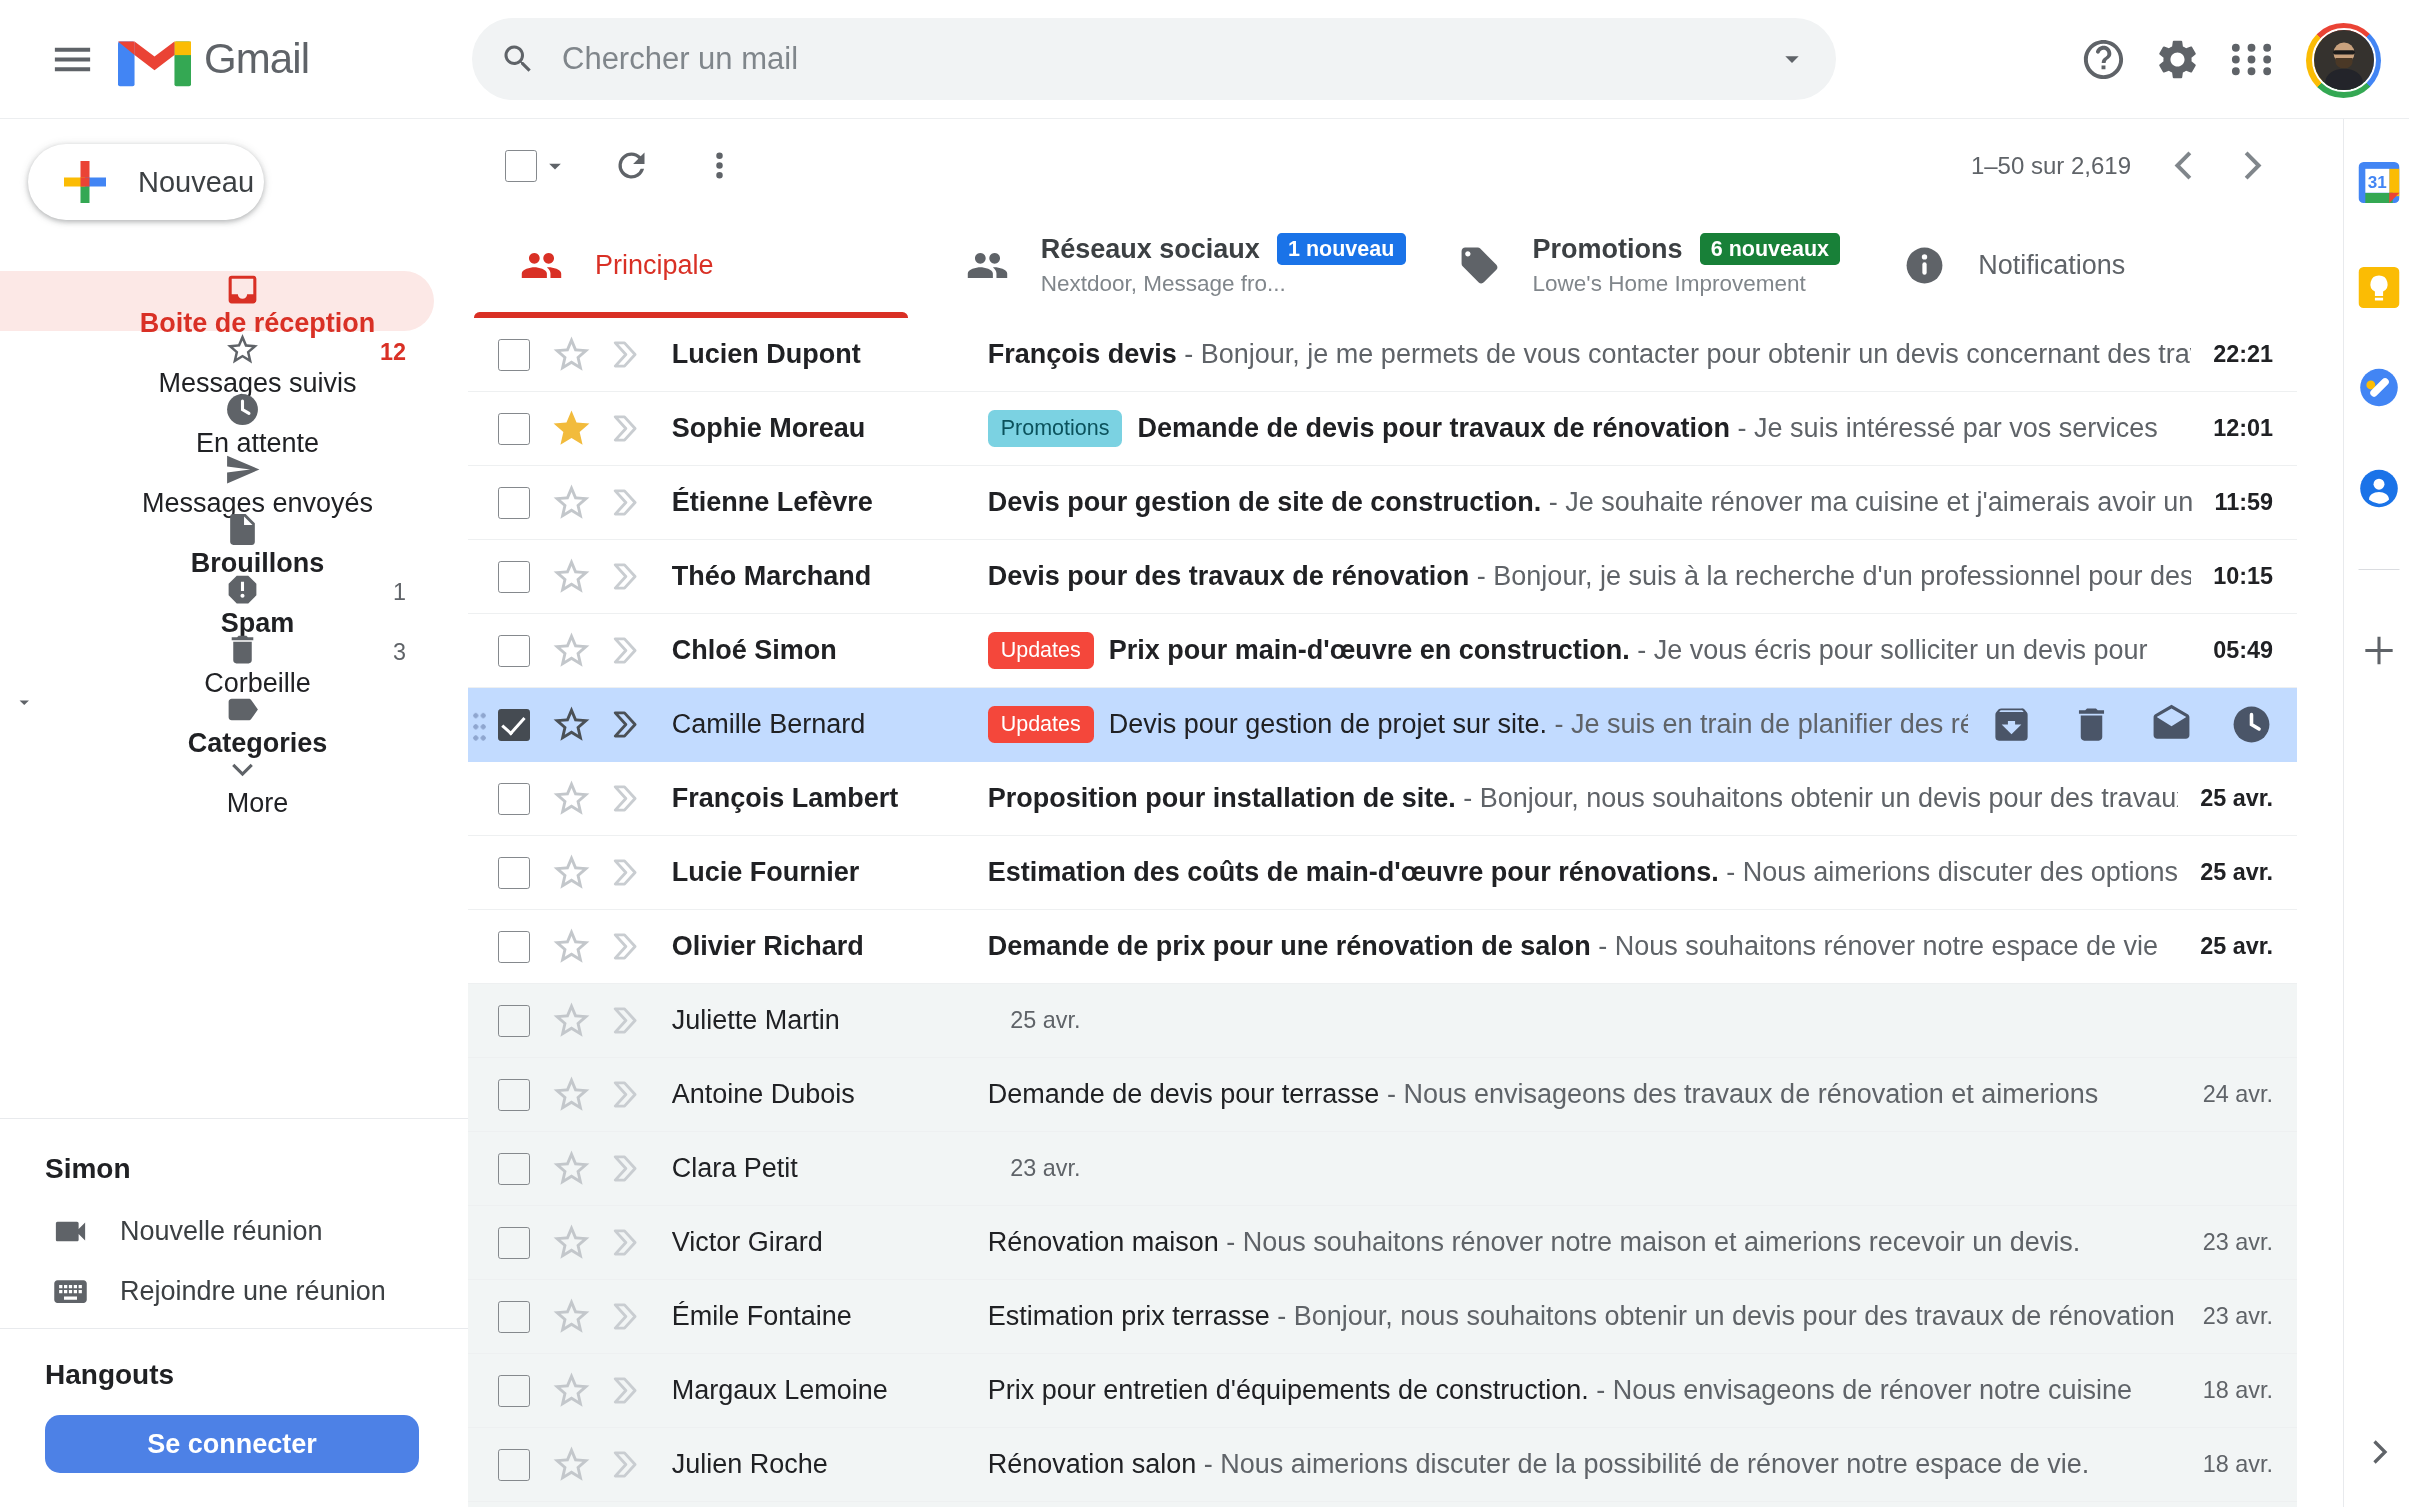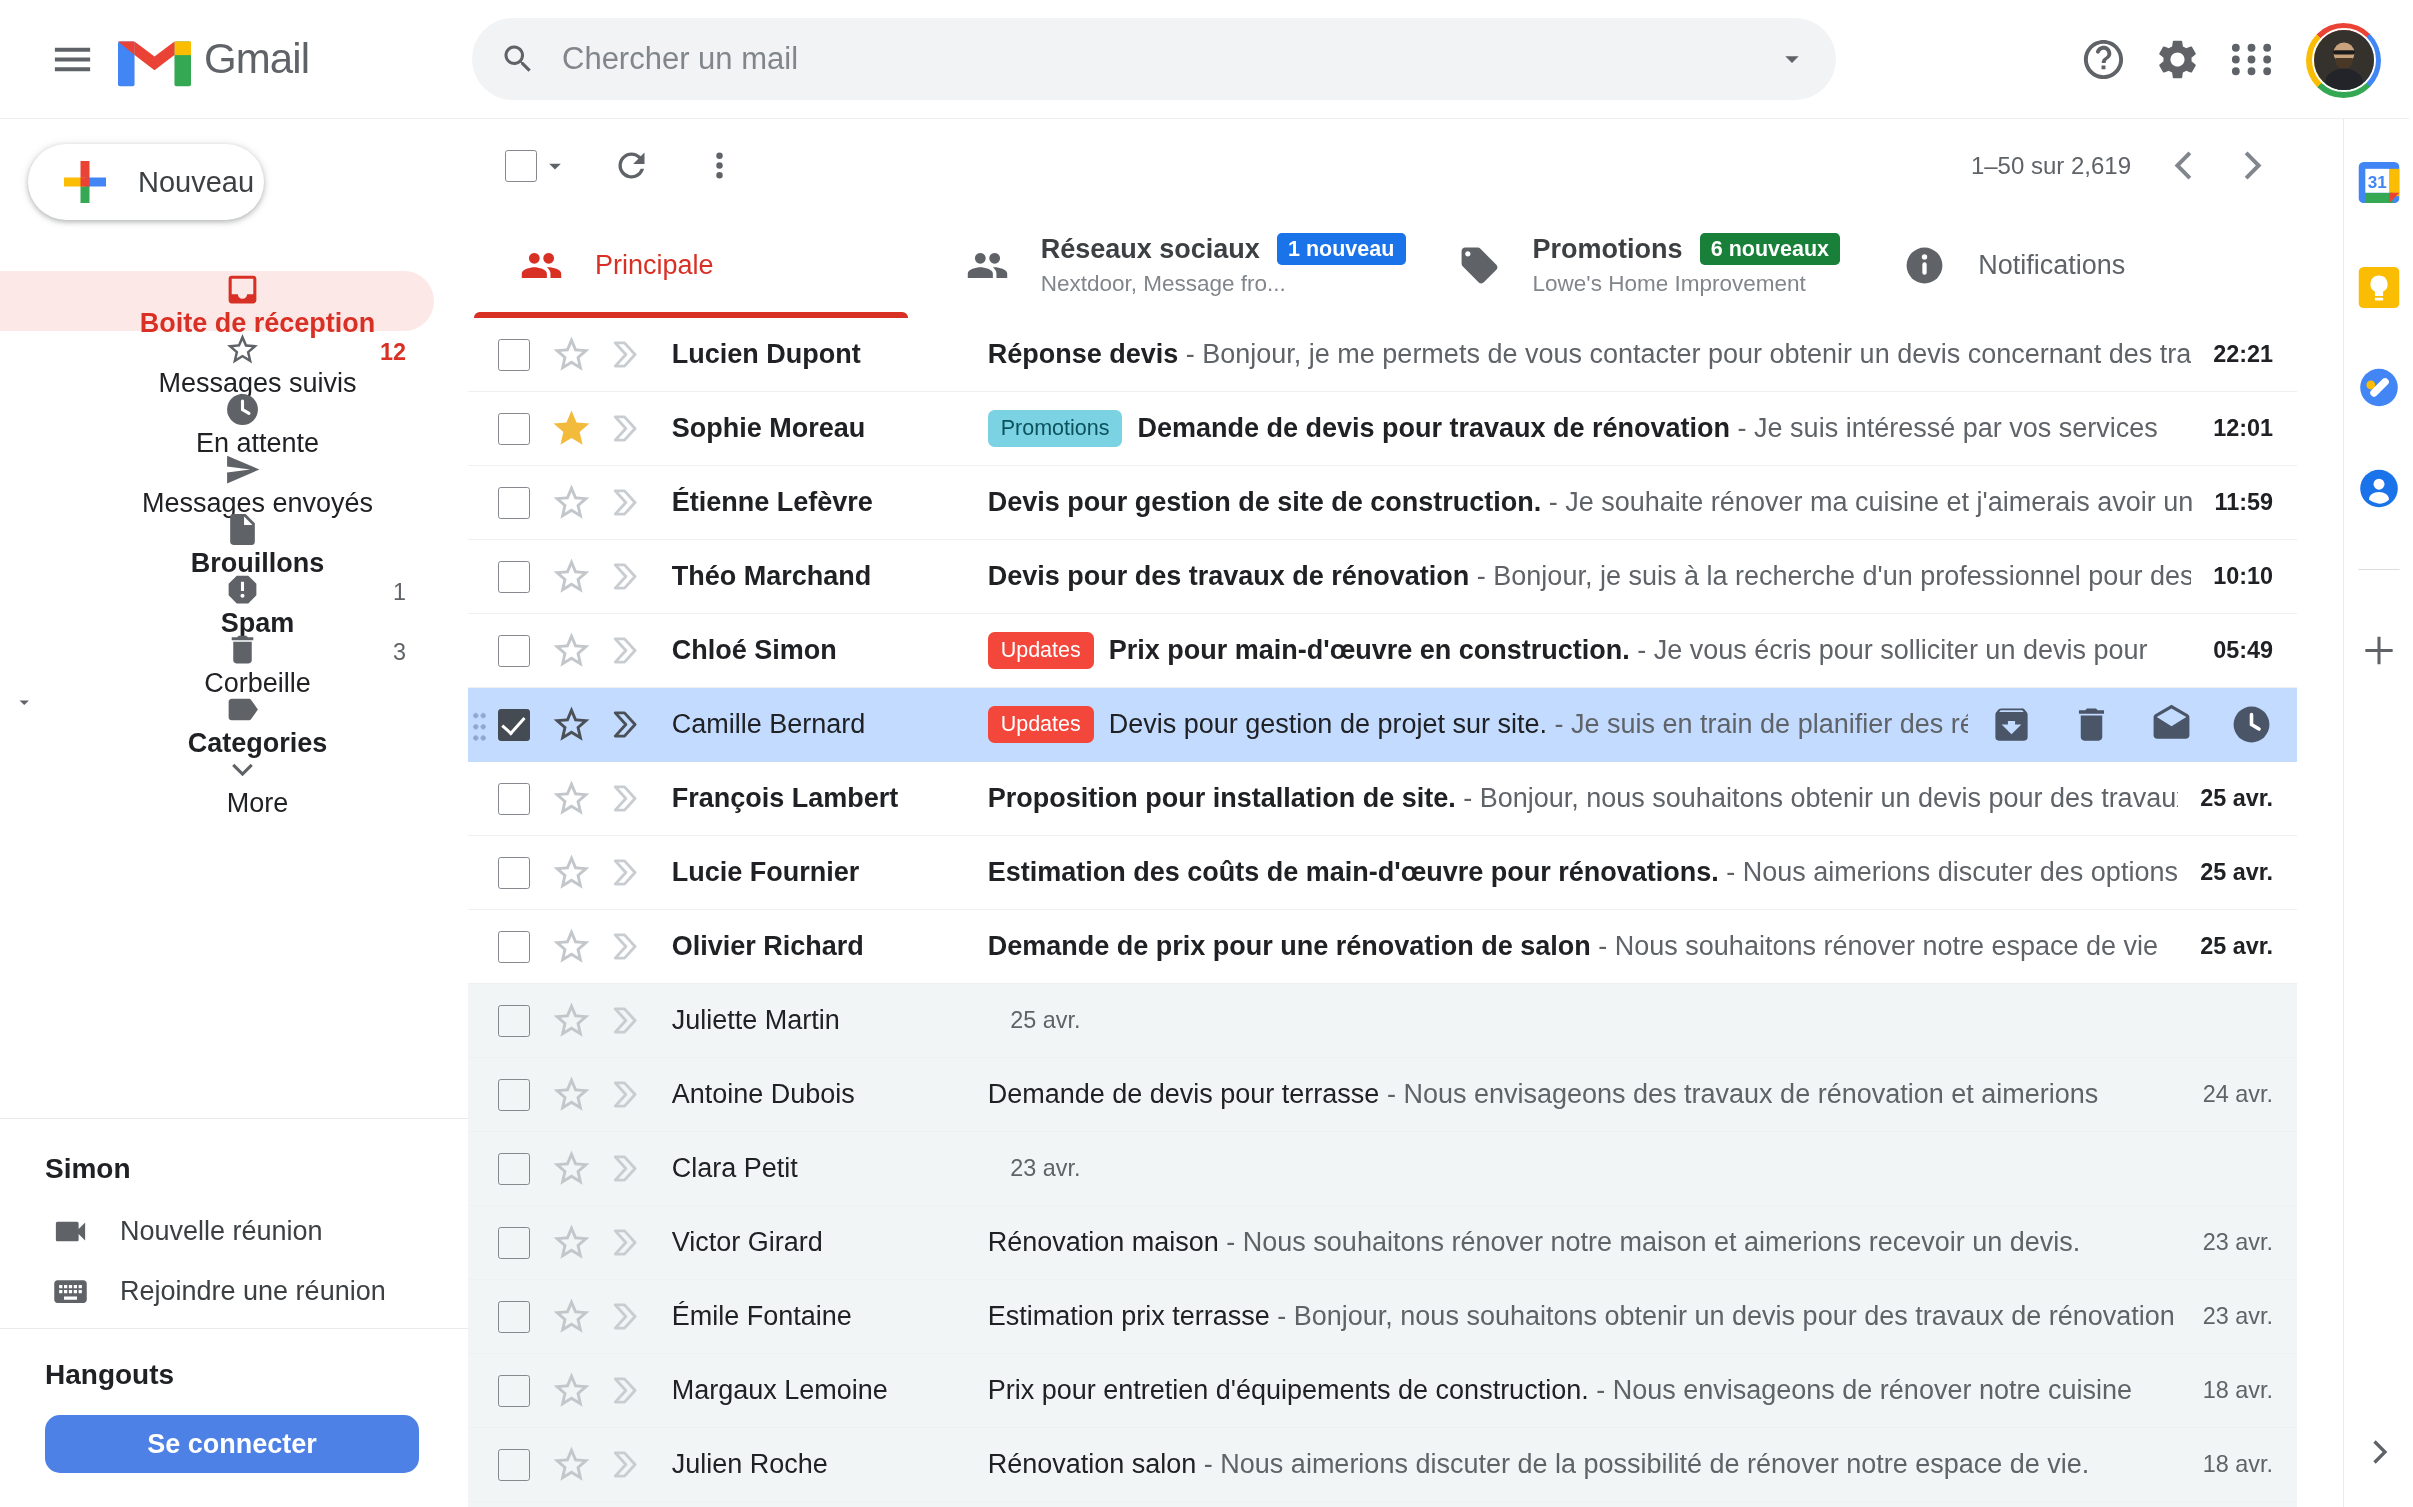--- a/index.html
+++ b/index.html
@@ -419,21 +419,21 @@
           <path fill="currentColor" d="M22 9.24l-7.19-.62L12 2 9.19 8.63 2 9.24l5.46 4.73L5.82 21 12 17.27 18.18 21l-1.63-7.03L22 9.24zM12 15.4l-3.76 2.27 1-4.28-3.32-2.88 4.38-.38L12 6.1l1.71 4.04 4.38.38-3.32 2.88 1 4.28L12 15.4z"></path>
         </svg>
       </span>
     <span class="ic imp">
         <svg viewBox="0 0 24 24">
           <path d="M6 5.2h5.4l6.2 6.8-6.2 6.8H6l6.2-6.8z" fill="none" stroke="currentColor" stroke-width="1.7" stroke-linejoin="round"></path>
         </svg>
       </span>
     <span class="sender">Lucien Dupont</span>
 
-    <span class="txt"><span class="subject">Réponse devis</span><span class="sep"> - </span><span class="snippet">Bonjour, je me permets de vous contacter pour obtenir un devis concernant des travaux</span></span>
+    <span class="txt"><span class="subject">François devis</span><span class="sep"> - </span><span class="snippet">Bonjour, je me permets de vous contacter pour obtenir un devis concernant des travaux</span></span>
     <span class="time">22:21</span>
 
   </div>
     <div class="row unread">
 
     <span class="cb"></span>
     <span class="ic star" style="color: rgb(242, 187, 60);">
         <svg viewBox="0 0 24 24">
           <path fill="currentColor" d="M12 17.27L18.18 21l-1.64-7.03L22 9.24l-7.19-.61L12 2 9.19 8.63 2 9.24l5.46 4.73L5.82 21z"></path>
         </svg>
@@ -477,21 +477,21 @@
         </svg>
       </span>
     <span class="ic imp">
         <svg viewBox="0 0 24 24">
           <path d="M6 5.2h5.4l6.2 6.8-6.2 6.8H6l6.2-6.8z" fill="none" stroke="currentColor" stroke-width="1.7" stroke-linejoin="round"></path>
         </svg>
       </span>
     <span class="sender">Théo Marchand</span>
 
     <span class="txt"><span class="subject">Devis pour des travaux de rénovation</span><span class="sep"> - </span><span class="snippet">Bonjour, je suis à la recherche d'un professionnel pour des travaux</span></span>
-    <span class="time">10:10</span>
+    <span class="time">10:15</span>
 
   </div>
     <div class="row unread">
 
     <span class="cb"></span>
     <span class="ic star">
         <svg viewBox="0 0 24 24">
           <path fill="currentColor" d="M22 9.24l-7.19-.62L12 2 9.19 8.63 2 9.24l5.46 4.73L5.82 21 12 17.27 18.18 21l-1.63-7.03L22 9.24zM12 15.4l-3.76 2.27 1-4.28-3.32-2.88 4.38-.38L12 6.1l1.71 4.04 4.38.38-3.32 2.88 1 4.28L12 15.4z"></path>
         </svg>
       </span>

